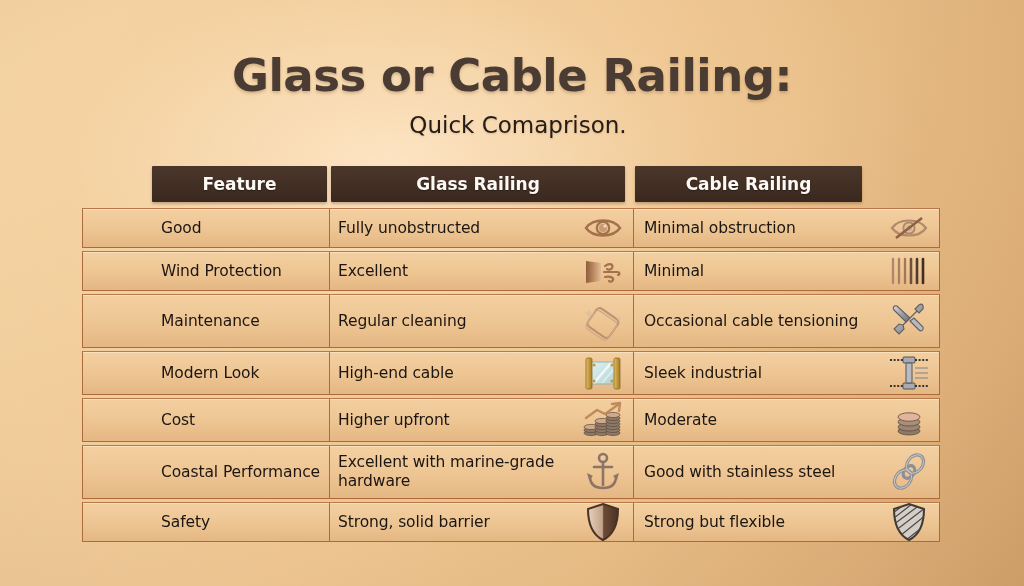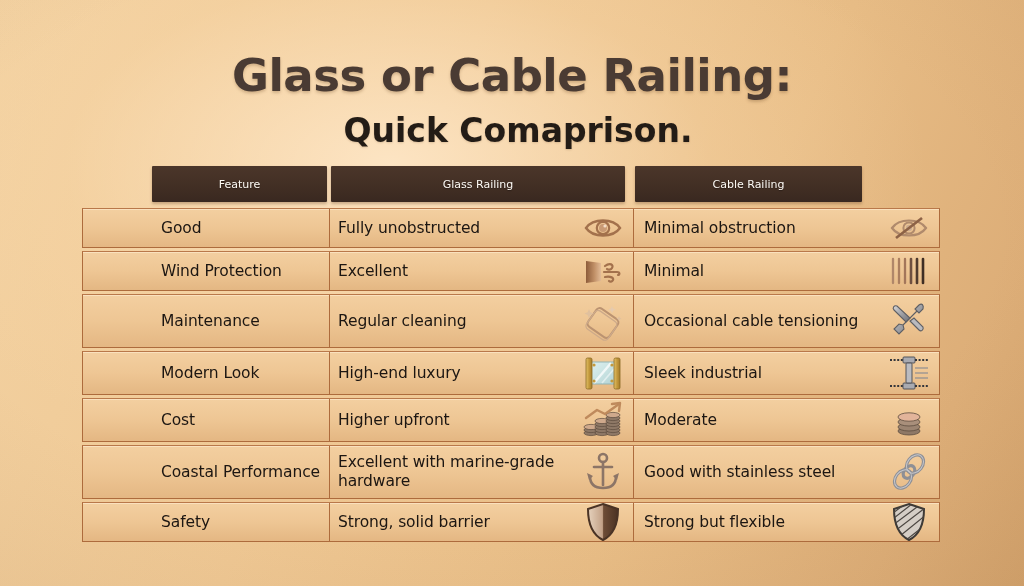--- a/index.html
+++ b/index.html
@@ -46,22 +46,22 @@
     font-size: 45px;
     font-weight: bold;
     letter-spacing: -0.5px;
     color: #4a3b33;
     text-shadow: 0 2px 3px rgba(120,82,48,0.30);
     line-height: 1.08;
     margin: 12px;
   }
   .sub-title {
     font-family: "DejaVu Sans", sans-serif;
-    font-size: 33px;
-    font-weight: bold;
+    font-size: 23px;
+    font-weight: normal;
     color: #231c16;
     margin: 12px 0 0 12px;
     line-height: 1.1;
     text-shadow: 0 1px 2px rgba(120,82,48,0.22);
   }
 
   
   .table-wrap {
     position: absolute;
     left: 82px;
@@ -71,22 +71,22 @@
   }
 
   .head-row {
     display: flex;
     height: 36px;
     margin-bottom: 6px;
   }
   .head-cell {
     background: linear-gradient(180deg, #4b362a 0%, #422f24 55%, #392820 100%);
     color: #fdfaf5;
-    font-size: 11px;
-    font-weight: normal;
+    font-size: 17px;
+    font-weight: bold;
     font-family: "DejaVu Sans", sans-serif;
     display: flex;
     align-items: center;
     justify-content: center;
     box-shadow: 0 2px 3px rgba(105,70,40,0.35);
     border-radius: 1px;
     text-shadow: 0 1px 1px rgba(0,0,0,0.35);
   }
   .head-cell.c1 { width: 175px; margin-left: 70px; }
   .head-cell.c2 { width: 294px; margin-left: 4px; }
@@ -273,21 +273,21 @@
             </svg>
           </span>
         </div>
       </div>
 
       <div class="row">
         <div class="cell feature" style="min-height:42px">
           <span class="cell-text">Modern Look</span>
         </div>
         <div class="cell glass" style="min-height:42px">
-          <span class="cell-text">High-end luxury</span>
+          <span class="cell-text">High-end cable</span>
           <span class="icon-slot">
             <svg width="42" height="38" viewBox="0 0 42 38">
               <defs>
                 <linearGradient id="glsf" x1="0" y1="0" x2="1" y2="1">
                   <stop offset="0%" stop-color="#dff0ef"></stop>
                   <stop offset="50%" stop-color="#c9e3e3"></stop>
                   <stop offset="100%" stop-color="#b3d2d3"></stop>
                 </linearGradient>
                 <linearGradient id="gld" x1="0" y1="0" x2="1" y2="0">
                   <stop offset="0%" stop-color="#e4c269"></stop>

